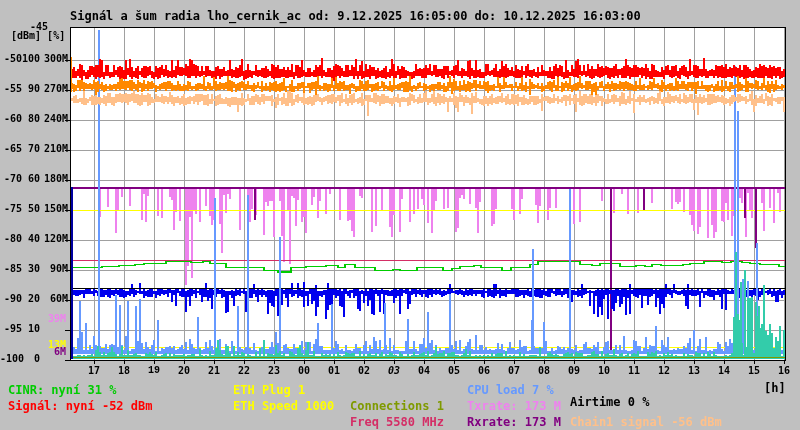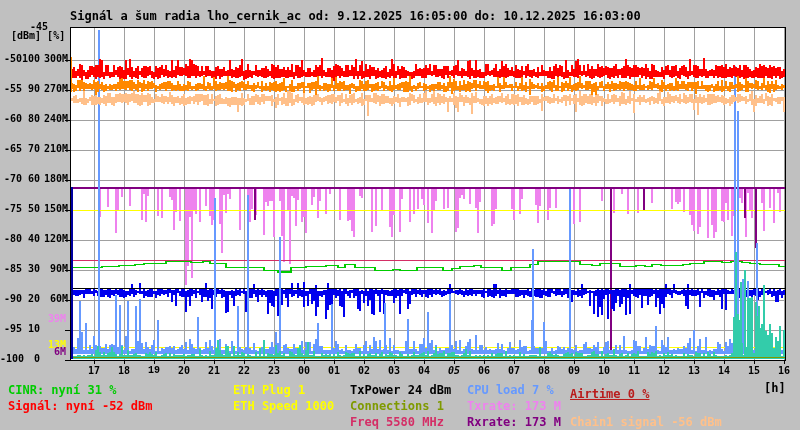--- a/index.html
+++ b/index.html
@@ -113,23 +113,23 @@
     <div class="abs xlab" style="left: 79px; top: 365px;">17</div>
     <div class="abs xlab" style="left: 109px; top: 365px;">18</div>
     <div class="abs xlab" style="left: 139px; top: 365px; font-family: Liberation Mono, monospace;">19</div>
     <div class="abs xlab" style="left: 169px; top: 365px;">20</div>
     <div class="abs xlab" style="left: 199px; top: 365px;">21</div>
     <div class="abs xlab" style="left: 229px; top: 365px;">22</div>
     <div class="abs xlab" style="left: 259px; top: 365px;">23</div>
     <div class="abs xlab" style="left: 289px; top: 365px;">00</div>
     <div class="abs xlab" style="left: 319px; top: 365px; text-align: center;">01</div>
     <div class="abs xlab" style="left: 349px; top: 365px;">02</div>
-    <div class="abs xlab" style="left: 379px; top: 365px;">03</div>
+    <div class="abs xlab" style="left: 379px; top: 365px; font-style: italic;">03</div>
     <div class="abs xlab" style="left: 409px; top: 365px;">04</div>
-    <div class="abs xlab" style="left: 439px; top: 365px; font-style: italic;">05</div>
+    <div class="abs xlab" style="left: 439px; top: 365px;">05</div>
     <div class="abs xlab" style="left: 469px; top: 365px;">06</div>
     <div class="abs xlab" style="left: 499px; top: 365px;">07</div>
     <div class="abs xlab" style="left: 529px; top: 365px;">08</div>
     <div class="abs xlab" style="left: 559px; top: 365px;">09</div>
     <div class="abs xlab" style="left: 589px; top: 365px;">10</div>
     <div class="abs xlab" style="left: 619px; top: 365px;">11</div>
     <div class="abs xlab" style="left: 649px; top: 365px;">12</div>
     <div class="abs xlab" style="left: 679px; top: 365px;">13</div>
     <div class="abs xlab" style="left: 709px; top: 365px;">14</div>
     <div class="abs xlab" style="left: 739px; top: 365px;">15</div>
@@ -143,26 +143,25 @@
 <div id="legend">
     <div class="lg-col" style="left: 8px;">
       <span class="lg-item" style="top: 0px; color: rgb(0, 204, 0);">CINR: nyní 31 %</span>
       <span class="lg-item" style="top: 16px; color: rgb(255, 0, 0);">Signál: nyní -52 dBm</span>
     </div>
     <div class="lg-col" style="left: 233px;">
       <span class="lg-item" style="top: 0px; color: rgb(255, 255, 0);">ETH Plug 1</span>
       <span class="lg-item" style="top: 16px; color: rgb(255, 255, 0);">ETH Speed 1000</span>
     </div>
     <div class="lg-col" style="left: 350px;">
-      <span class="lg-item" style="top: 0px; color: rgb(0, 0, 0);">TxPower 24 dBm</span>
       <span class="lg-item" style="top: 16px; color: rgb(127, 154, 0);">Connections 1</span>
       <span class="lg-item" style="top: 32px; color: rgb(212, 46, 102);">Freq 5580 MHz</span>
     </div>
     <div class="lg-col" style="left: 467px;">
       <span class="lg-item" style="top: 0px; color: rgb(102, 153, 255);">CPU load 7 %</span>
       <span class="lg-item" style="top: 16px; color: rgb(238, 130, 238);">Txrate: 173 M</span>
       <span class="lg-item" style="top: 32px; color: rgb(128, 0, 128);">Rxrate: 173 M</span>
     </div>
     <div class="lg-col" style="left: 570px;">
-      <span class="lg-item" style="top: 4px; color: #b91c1c; text-decoration: underline;">Airtime 0 %</span>
+      <span class="lg-item" style="top: 12px; color: #000000;">Airtime 0 %</span>
       <span class="lg-item" style="top: 32px; color: rgb(255, 192, 138);">Chain1 signal -56 dBm</span>
     </div>
   </div>
 
 </body></html>

